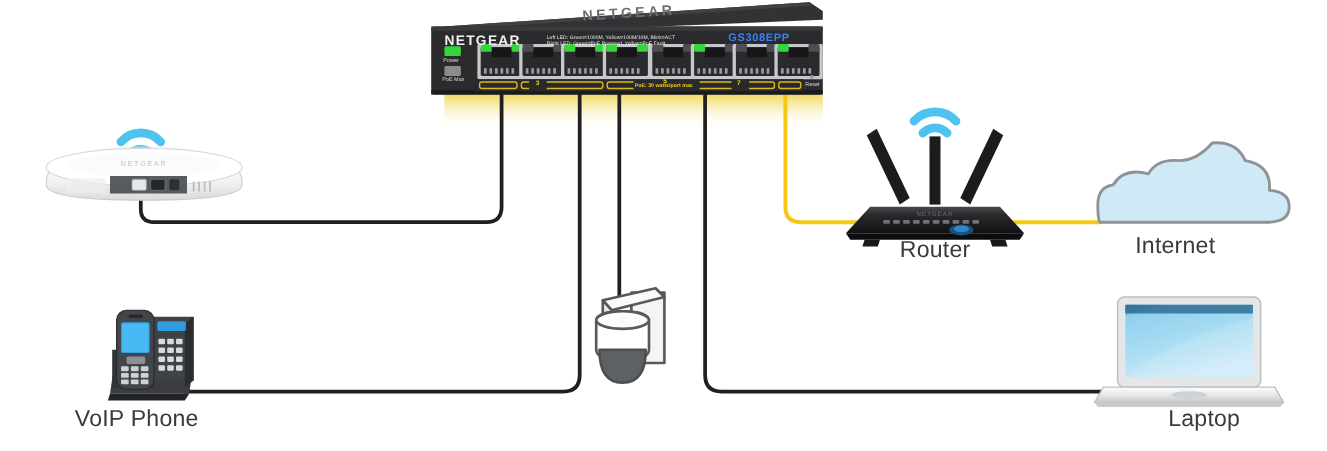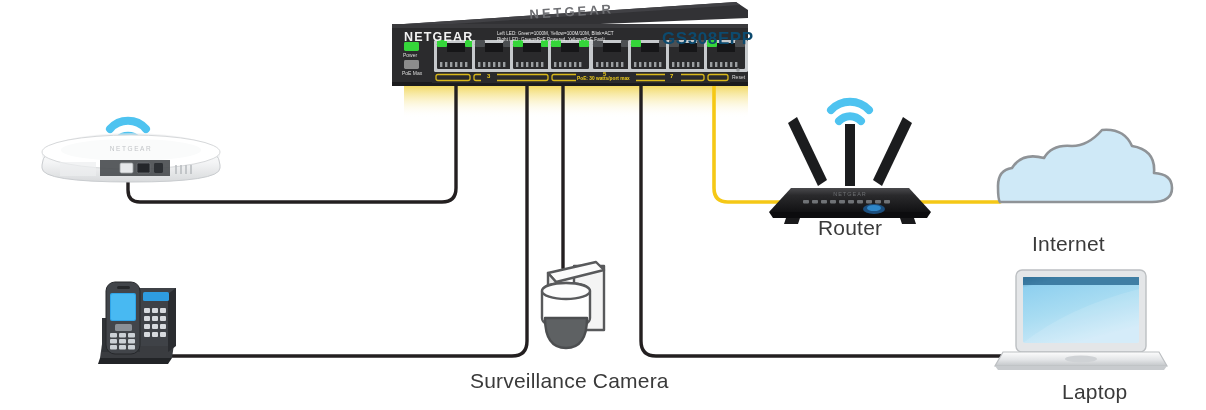--- a/index.html
+++ b/index.html
@@ -125,36 +125,36 @@
           <rect x="128" y="333" width="7" height="4.4" rx="1"></rect>
         <rect x="110" y="339" width="7" height="4.4" rx="1"></rect>
           <rect x="119" y="339" width="7" height="4.4" rx="1"></rect>
           <rect x="128" y="339" width="7" height="4.4" rx="1"></rect>
         <rect x="110" y="345" width="7" height="4.4" rx="1"></rect>
           <rect x="119" y="345" width="7" height="4.4" rx="1"></rect>
           <rect x="128" y="345" width="7" height="4.4" rx="1"></rect>
       </g>
     </g>
   </svg>
+  <div class="dev-label" style="left:68px;top:369px;">VoIP Phone</div>
 
   <svg class="layer">
     <g stroke="#58595b" stroke-width="2.4" fill="#ffffff" stroke-linejoin="round">
 
       <path d="M574,266 L604,266 L604,330 L574,330 Z" fill="#f4f4f4"></path>
 
       <path d="M548,273 L596,262 L604,270 L556,282 Z" fill="#fbfbfb"></path>
       <path d="M548,273 L556,282 L556,297 L548,289 Z" fill="#ededed"></path>
 
       <path d="M542,292 Q542,283 566,283 Q590,283 590,292 L590,318 Q590,327 566,327 Q542,327 542,318 Z" fill="#ffffff"></path>
       <ellipse cx="566" cy="291" rx="24" ry="8" fill="#fcfcfc"></ellipse>
 
       <path d="M545,318 Q545,348 566,348 Q587,348 587,318 Z" fill="#5e6163" stroke="#4c4e50"></path>
     </g>
   </svg>
-  <div class="dev-label" style="left:470px;top:369px;">Surveillance Camera</div>
 
   <svg class="layer">
     <g fill="none" stroke="#4ec3f0" stroke-linecap="round">
       <path d="M831,110 a26,26 0 0 1 38,0" stroke-width="8"></path>
       <path d="M839,121 a15,15 0 0 1 22,0" stroke-width="8"></path>
       <circle cx="850" cy="132" r="4.8" fill="#4ec3f0" stroke="none"></circle>
     </g>
     <g>
 
       <path d="M797,117 L788,123 L818,186 L827,180 Z" fill="#1b1c1e"></path>
@@ -183,36 +183,36 @@
     </g>
   </svg>
   <div class="dev-label" style="left:818px;top:216px;text-align:center;">Router</div>
 
   <svg class="layer">
     <path d="M1000,202 L1152,202 Q1172,202 1172,188 Q1172,174 1154,173
              Q1156,150 1132,146 Q1124,128 1102,130
              Q1088,146 1072,146 Q1052,144 1044,158
              Q1022,152 1012,168 Q998,170 998,186 Q998,200 1000,202 Z" fill="#cfe9f7" stroke="#8f9397" stroke-width="2.6" stroke-linejoin="round"></path>
   </svg>
-  <div class="dev-label" style="left:1032px;top:212px;margin-top:20px;">Internet</div>
+  <div class="dev-label" style="left:1032px;top:212px;">Internet</div>
 
   <svg class="layer">
     <g>
 
       <rect x="1016" y="270" width="130" height="82" rx="6" fill="#e4e6e8" stroke="#bcbfc2" stroke-width="1.4"></rect>
       <rect x="1023" y="277" width="116" height="66" rx="2" fill="url(#lidGrad)"></rect>
       <path d="M1023,277 h116 v8 h-116 Z" fill="#2f6f96" opacity=".85"></path>
       <path d="M1023,343 q46,-36 116,-54 v54 Z" fill="#ffffff" opacity=".13"></path>
 
       <path d="M1003,352 L1159,352 L1167,366 L995,366 Z" fill="url(#baseGrad)" stroke="#bcbfc2" stroke-width="1.2"></path>
       <path d="M995,366 L1167,366 L1164,370 L998,370 Z" fill="#c8cbce"></path>
       <ellipse cx="1081" cy="359" rx="16" ry="3.4" fill="#cfd2d5"></ellipse>
     </g>
   </svg>
-  <div class="dev-label" style="left:1062px;top:380px;">Laptop</div>
+  <div class="dev-label" style="left:1062px;top:369px;">Laptop</div>
 
   <svg class="layer">
     <g>
 
       <path d="M404,24 L736,2 L748,10 L748,18 L404,32 Z" fill="#323235"></path>
       <path d="M404,24 L736,2 L740,5 L408,27 Z" fill="#414145"></path>
 
       <rect x="392" y="24" width="356" height="62" rx="3" fill="#2b2b2d"></rect>
       <rect x="392" y="24" width="356" height="4" fill="#3a3a3d"></rect>
       <rect x="392" y="82" width="356" height="4" fill="#1b1b1d"></rect>
@@ -352,21 +352,21 @@
       <rect x="481" y="73" width="16" height="9" fill="#2a2a2c"></rect>
       <rect x="576" y="73" width="60" height="9" fill="#2a2a2c"></rect>
       <rect x="665" y="73" width="16" height="9" fill="#2a2a2c"></rect>
 
       <circle cx="738" cy="70" r="1.8" fill="#9a9da0"></circle>
     </g>
   </svg>
 
   <div class="sw-txt" style="left:404px;top:30px;font-size:12.5px;font-weight:bold;color:#f2f2f2;letter-spacing:1.2px;">NETGEAR</div>
 
-  <div class="sw-txt" style="left:662px;top:29px;font-size:17px;font-weight:bold;color:#0c4a6e;letter-spacing:.6px;">GS308EPP</div>
+  <div class="sw-txt" style="left:662px;top:29px;font-size:10px;font-weight:bold;color:#3b82f6;letter-spacing:.6px;">GS308EPP</div>
 
   <div class="sw-txt" style="left:497px;top:31px;font-size:4.6px;color:#e8e8e8;letter-spacing:.05px;">Left LED: Green=1000M, Yellow=100M/10M, Blink=ACT</div>
   <div class="sw-txt" style="left:497px;top:37px;font-size:4.6px;color:#e8e8e8;letter-spacing:.05px;">Right LED: Green=PoE Powered, Yellow=PoE Fault</div>
 
   <div class="sw-txt" style="left:403px;top:52px;font-size:5px;color:#dddddd;">Power</div>
   <div class="sw-txt" style="left:402px;top:70px;font-size:5px;color:#dddddd;">PoE Max</div>
 
   <div class="sw-txt" style="left:487px;top:72.5px;font-size:6px;font-weight:bold;color:#f1cf1c;">3</div>
   <div class="sw-txt" style="left:603px;top:71px;font-size:6px;font-weight:bold;color:#f1cf1c;">5</div>
   <div class="sw-txt" style="left:670px;top:72.5px;font-size:6px;font-weight:bold;color:#f1cf1c;">7</div>

